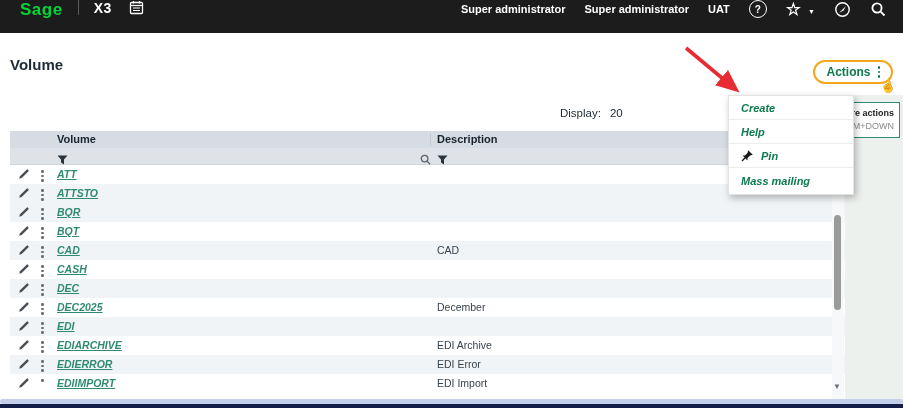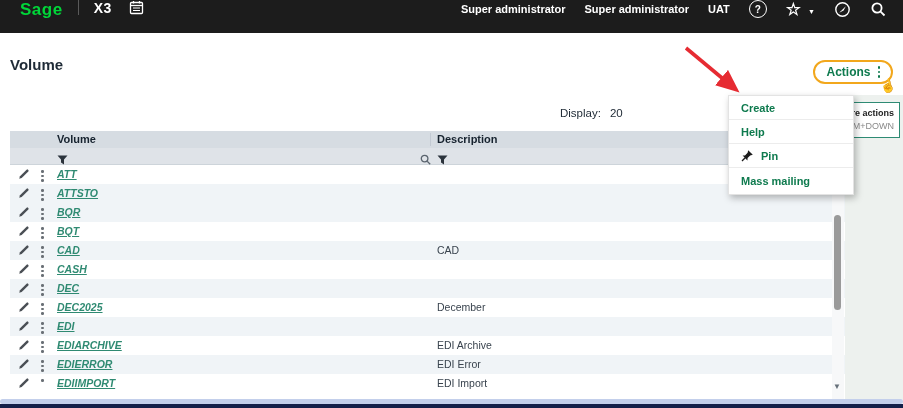--- a/index.html
+++ b/index.html
@@ -51,21 +51,21 @@
             text-decoration:underline;cursor:pointer;font-style:italic;}
   .row .desc{position:absolute;left:427px;top:3px;color:#39434e;}
   .vtrack{position:absolute;right:1px;top:34px;width:12px;height:235px;background:#f7f8f9;}
   .vthumb{position:absolute;right:4px;top:84px;width:7px;height:95px;background:#9a9a9a;border-radius:4px;}
   .varrow{position:absolute;right:4px;top:252px;font-size:8px;color:#66707a;line-height:1;}
 
   
   .menu{position:absolute;left:728px;top:95px;width:124px;background:#fff;z-index:30;
         border:1px solid #e3e3e3;box-shadow:2px 3px 7px rgba(0,0,0,.28);}
   .menu-item{height:23px;display:flex;align-items:center;gap:7px;padding-left:12px;
-             color:#0e7a4e;font-weight:bold;font-size:11px;border-bottom:1px solid #ececec;cursor:pointer;}
+             color:#0e7a4e;font-weight:bold;font-size:11px;border-bottom:1px solid #ececec;cursor:pointer;font-style:italic;}
   .menu-item:last-child{border-bottom:none;height:26px;}
   .tooltip{position:absolute;left:783px;top:102px;width:105px;z-index:20;background:#fff;
            border:1px solid #2e8b74;padding:4px 5px;font-size:9px;text-align:right;line-height:1.45;}
   .tooltip .l1{font-weight:bold;color:#222;}
   .tooltip .l2{color:#8a8a8a;}
   .arrow-annot{position:absolute;left:660px;top:35px;z-index:45;pointer-events:none;}
 
   
   .hscroll{position:absolute;left:0;top:399px;width:903px;height:5px;background:#c3cfeb;
            border-radius:3px;z-index:50;}

